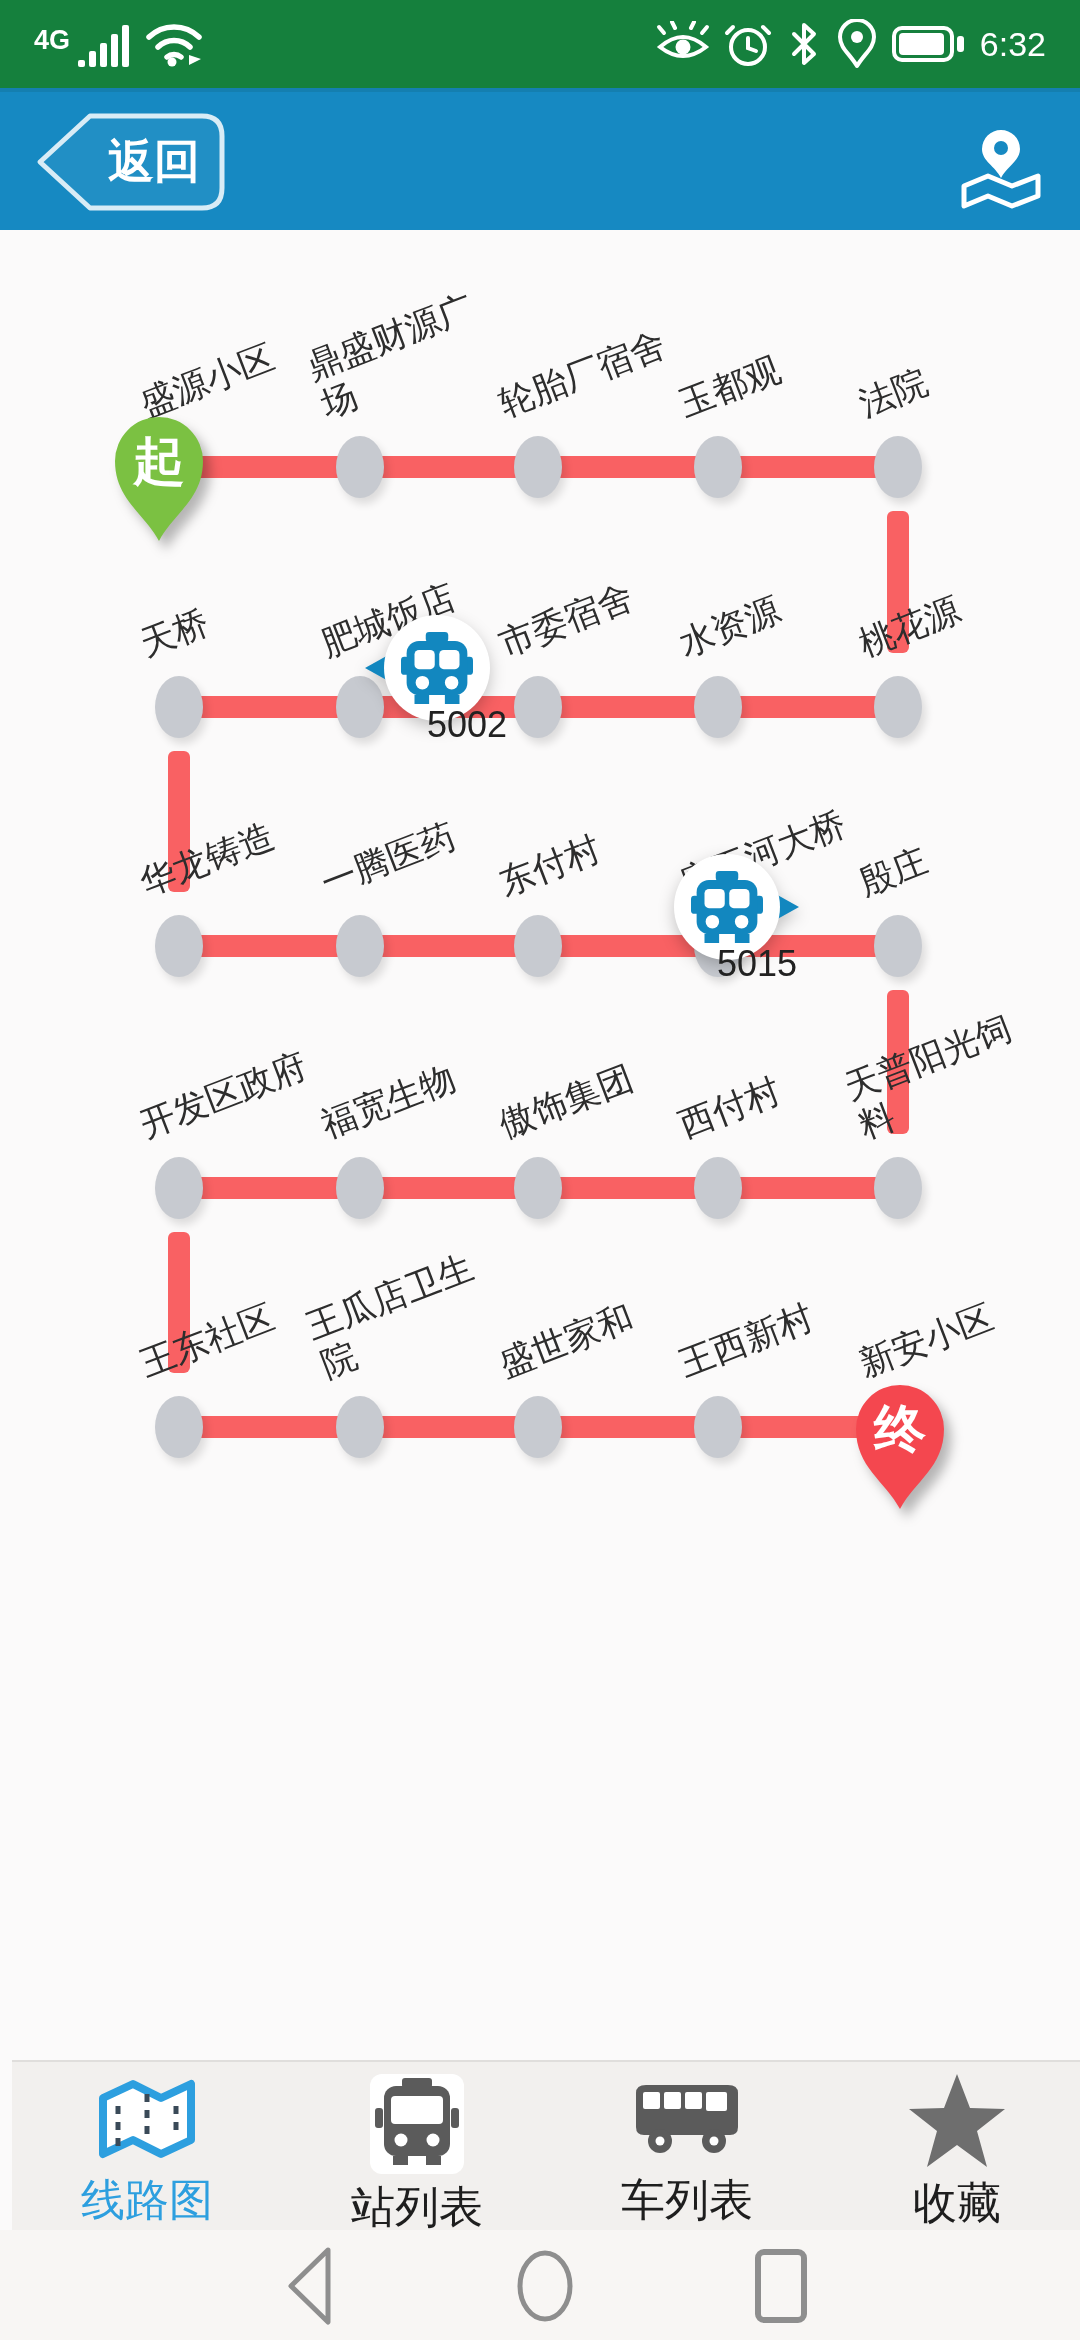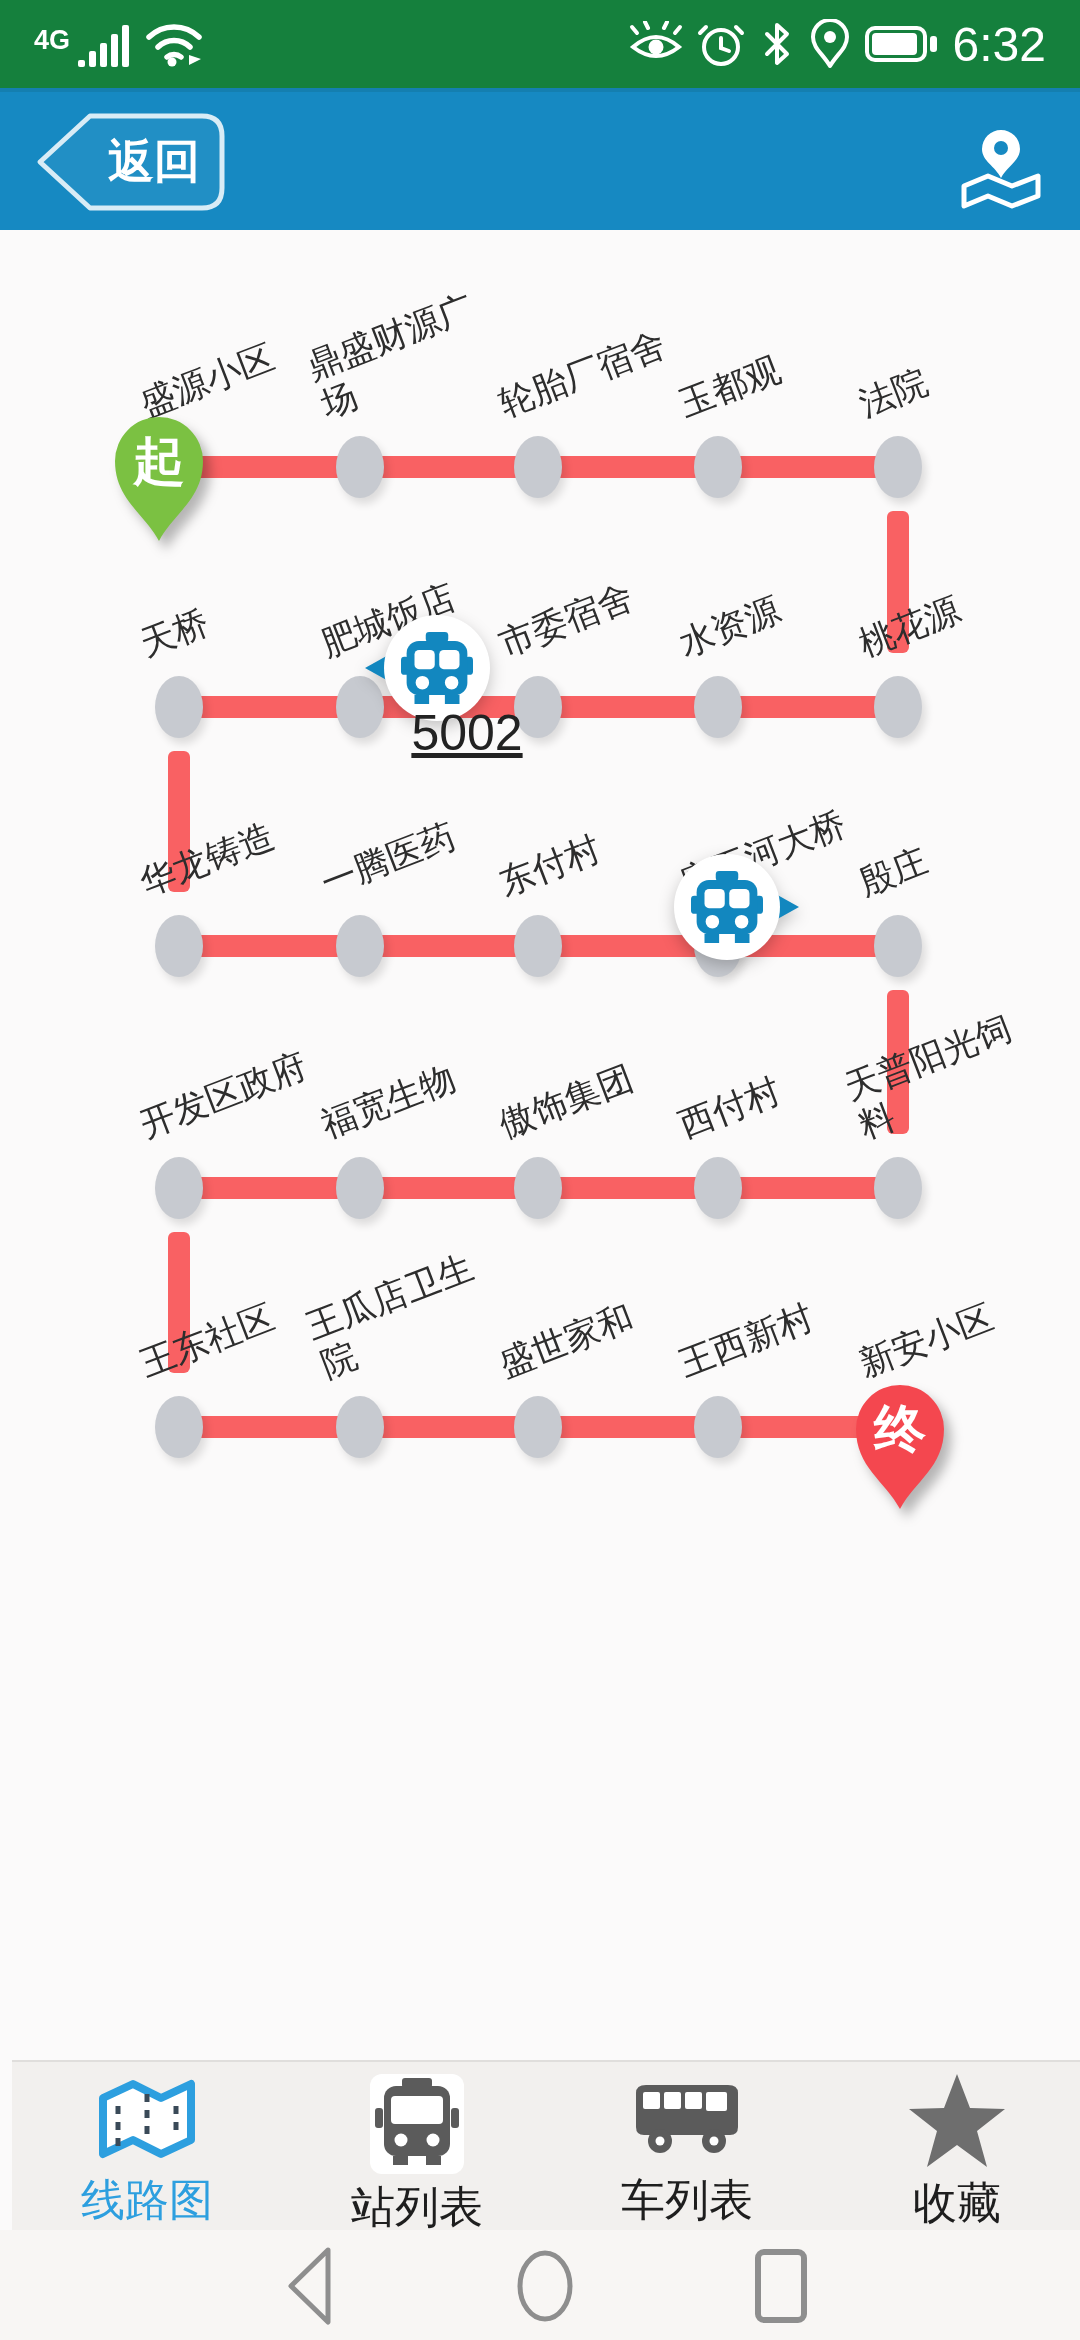--- a/index.html
+++ b/index.html
@@ -6,21 +6,21 @@
   .screen{position:relative;width:1080px;height:2340px;margin:0 auto;overflow:hidden;
           background:#FBFAFA;font-family:"Liberation Sans","DejaVu Sans",sans-serif;}
 
   
   .statusbar{position:absolute;left:0;top:0;width:1080px;height:88px;background:#15803d;
              display:flex;align-items:center;justify-content:space-between;
              padding:0 34px;box-sizing:border-box;color:#fff;z-index:20;}
   .sb-left{display:flex;align-items:flex-end;gap:8px;}
   .sb-net{font-size:27px;font-weight:bold;position:relative;top:-12px;}
   .sb-right{display:flex;align-items:center;gap:14px;}
-  .sb-time{font-size:48px;margin-left:0;}
+  .sb-time{font-size:34px;margin-left:0;}
 
   
   .header{position:absolute;left:0;top:88px;width:1080px;height:142px;background:#1689C2;
           border-top:4px solid #147FB0;box-sizing:border-box;z-index:20;}
   .back-btn{position:absolute;left:28px;top:18px;width:200px;height:104px;cursor:pointer;}
   .back-btn span{position:absolute;left:52px;top:0;width:148px;height:104px;display:flex;
                  align-items:center;justify-content:center;font-size:46px;font-weight:bold;color:#fff;}
   .header-title{position:absolute;left:230px;right:130px;top:0;height:138px;display:flex;
                 align-items:center;justify-content:center;font-size:55px;color:#fff;}
   .locate-btn{position:absolute;right:30px;top:20px;}
@@ -30,21 +30,21 @@
   .rline-h,.rline-v{position:absolute;background:#F96163;border-radius:6px;z-index:1;}
   .rline-h{height:22px;}
   .rline-v{width:22px;}
   .node{position:absolute;width:48px;height:62px;border-radius:50%;background:#C7CAD0;
         z-index:2;box-shadow:4px 6px 8px rgba(0,0,0,.12);}
   .st-label{position:absolute;z-index:3;font-size:35px;color:#2d2d2d;line-height:1.16;
             max-width:184px;word-break:break-all;transform-origin:0 100%;
             transform:rotate(-21deg);}
   .pin{position:absolute;z-index:4;filter:drop-shadow(7px 9px 6px rgba(0,0,0,.28));}
   .bus-marker{position:absolute;z-index:5;filter:drop-shadow(0 6px 8px rgba(0,0,0,.22));}
-  .bus-id{position:absolute;z-index:5;width:200px;text-align:center;font-size:50px;color:#222;text-decoration:underline;}
+  .bus-id{position:absolute;z-index:5;width:200px;text-align:center;font-size:36px;color:#222;}
 
   
   .tabbar{position:absolute;left:0;top:2060px;width:1080px;height:170px;background:#F2F0EE;
           border-top:2px solid #E0DEDC;display:flex;z-index:20;box-sizing:border-box;margin-left:12px;}
   .tab{flex:1;display:flex;flex-direction:column;align-items:center;justify-content:flex-start;
        padding-top:10px;cursor:pointer;}
   .tab .t-icon{height:104px;display:flex;align-items:center;justify-content:center;}
   .tab .t-label{font-size:44px;color:#1E1E1E;margin-top:2px;}
   .tab.selected .t-label{color:#2D9FDF;}
 
@@ -192,20 +192,21 @@
           <rect x="57" y="22" width="7" height="16" rx="3"></rect>
         <rect x="5" y="8" width="54" height="48" rx="11"></rect>
         <rect x="12" y="16" width="18" height="17" rx="4" fill="#fff"></rect>
         <rect x="34" y="16" width="18" height="17" rx="4" fill="#fff"></rect>
         <circle cx="19" cy="45" r="6" fill="#fff"></circle>
           <circle cx="45" cy="45" r="6" fill="#fff"></circle>
         <rect x="12" y="56" width="13" height="8"></rect>
           <rect x="39" y="56" width="13" height="8"></rect>
       </g>
       </svg>
+      <div class="bus-id" style="left:657px;top:943px">5015</div>
       <div class="node" style="left:874px;top:915px;background:#C7CAD0"></div>
       <div class="st-label" style="left:868px;bottom:1436px">殷庄</div>
       <div class="rline-h" style="left:169px;top:1177px;width:739px;background:#F96163"></div>
       <div class="rline-v" style="left:168px;top:1232px;height:141px;background:#F96163"></div>
       <div class="node" style="left:155px;top:1157px;background:#C7CAD0"></div>
       <div class="st-label" style="left:149px;bottom:1194px">开发区政府</div>
       <div class="node" style="left:336px;top:1157px;background:#C7CAD0"></div>
       <div class="st-label" style="left:330px;bottom:1194px">福宽生物</div>
       <div class="node" style="left:514px;top:1157px;background:#C7CAD0"></div>
       <div class="st-label" style="left:508px;bottom:1194px">傲饰集团</div>

